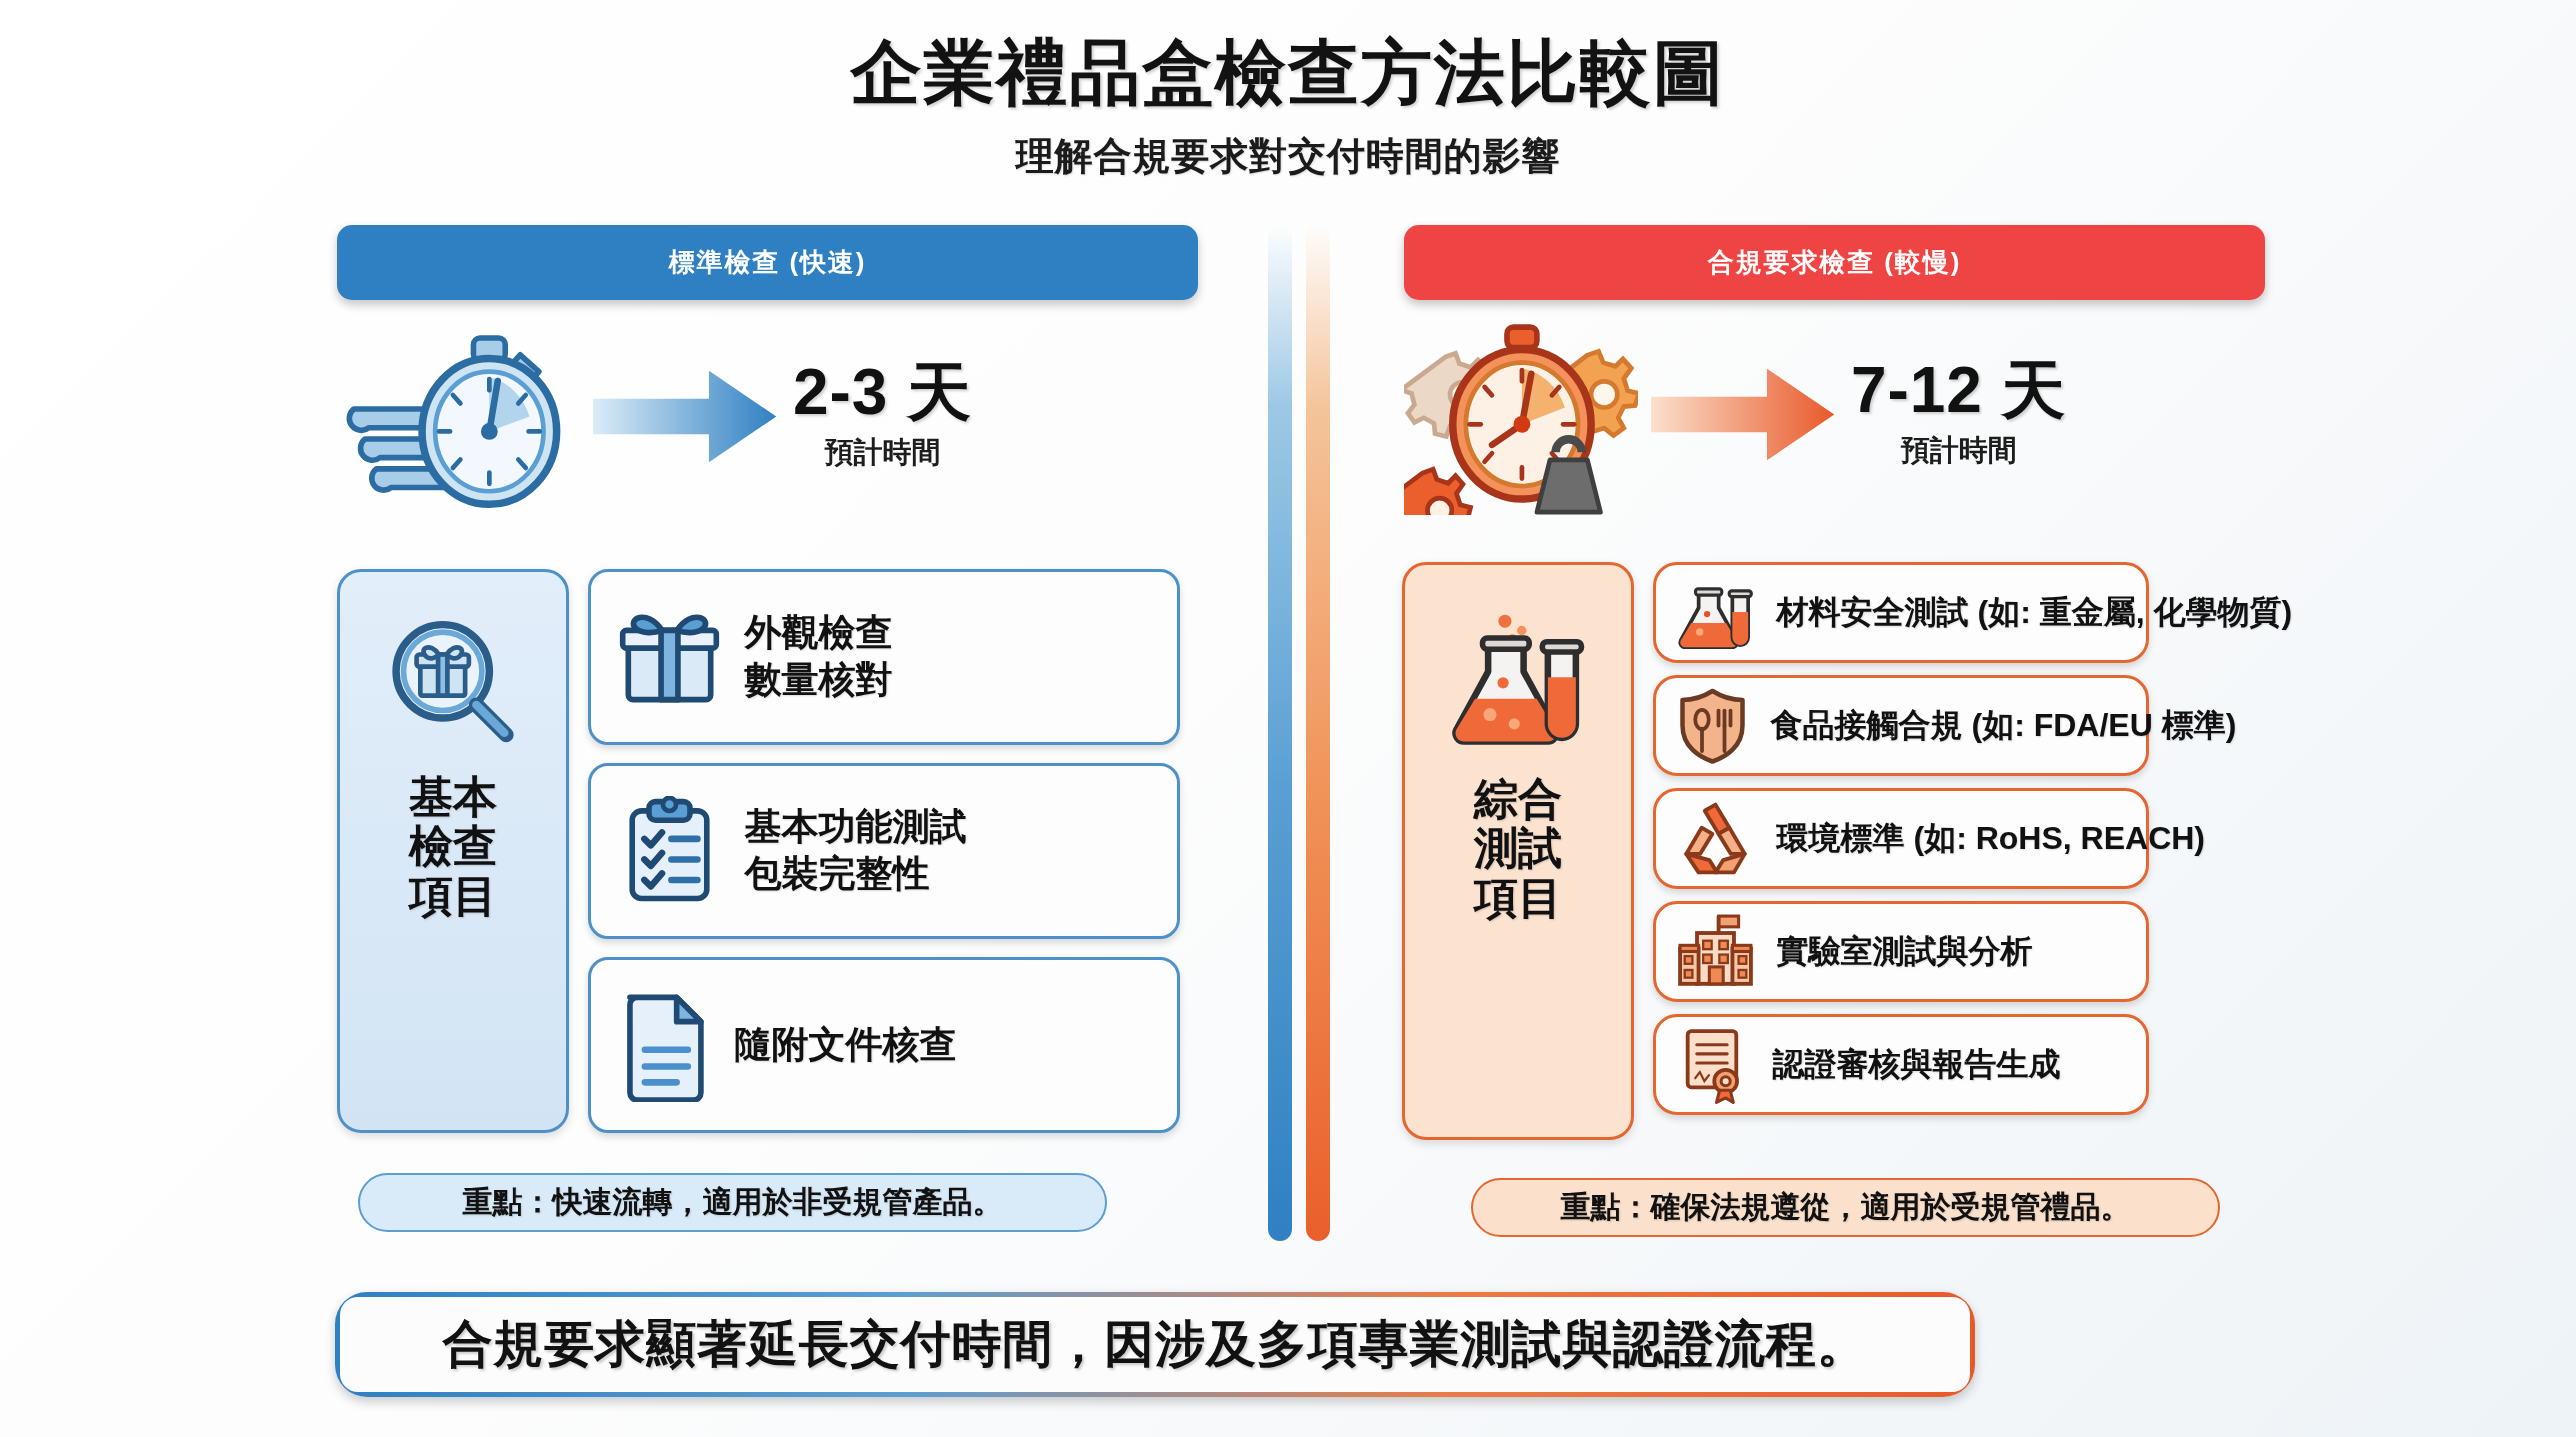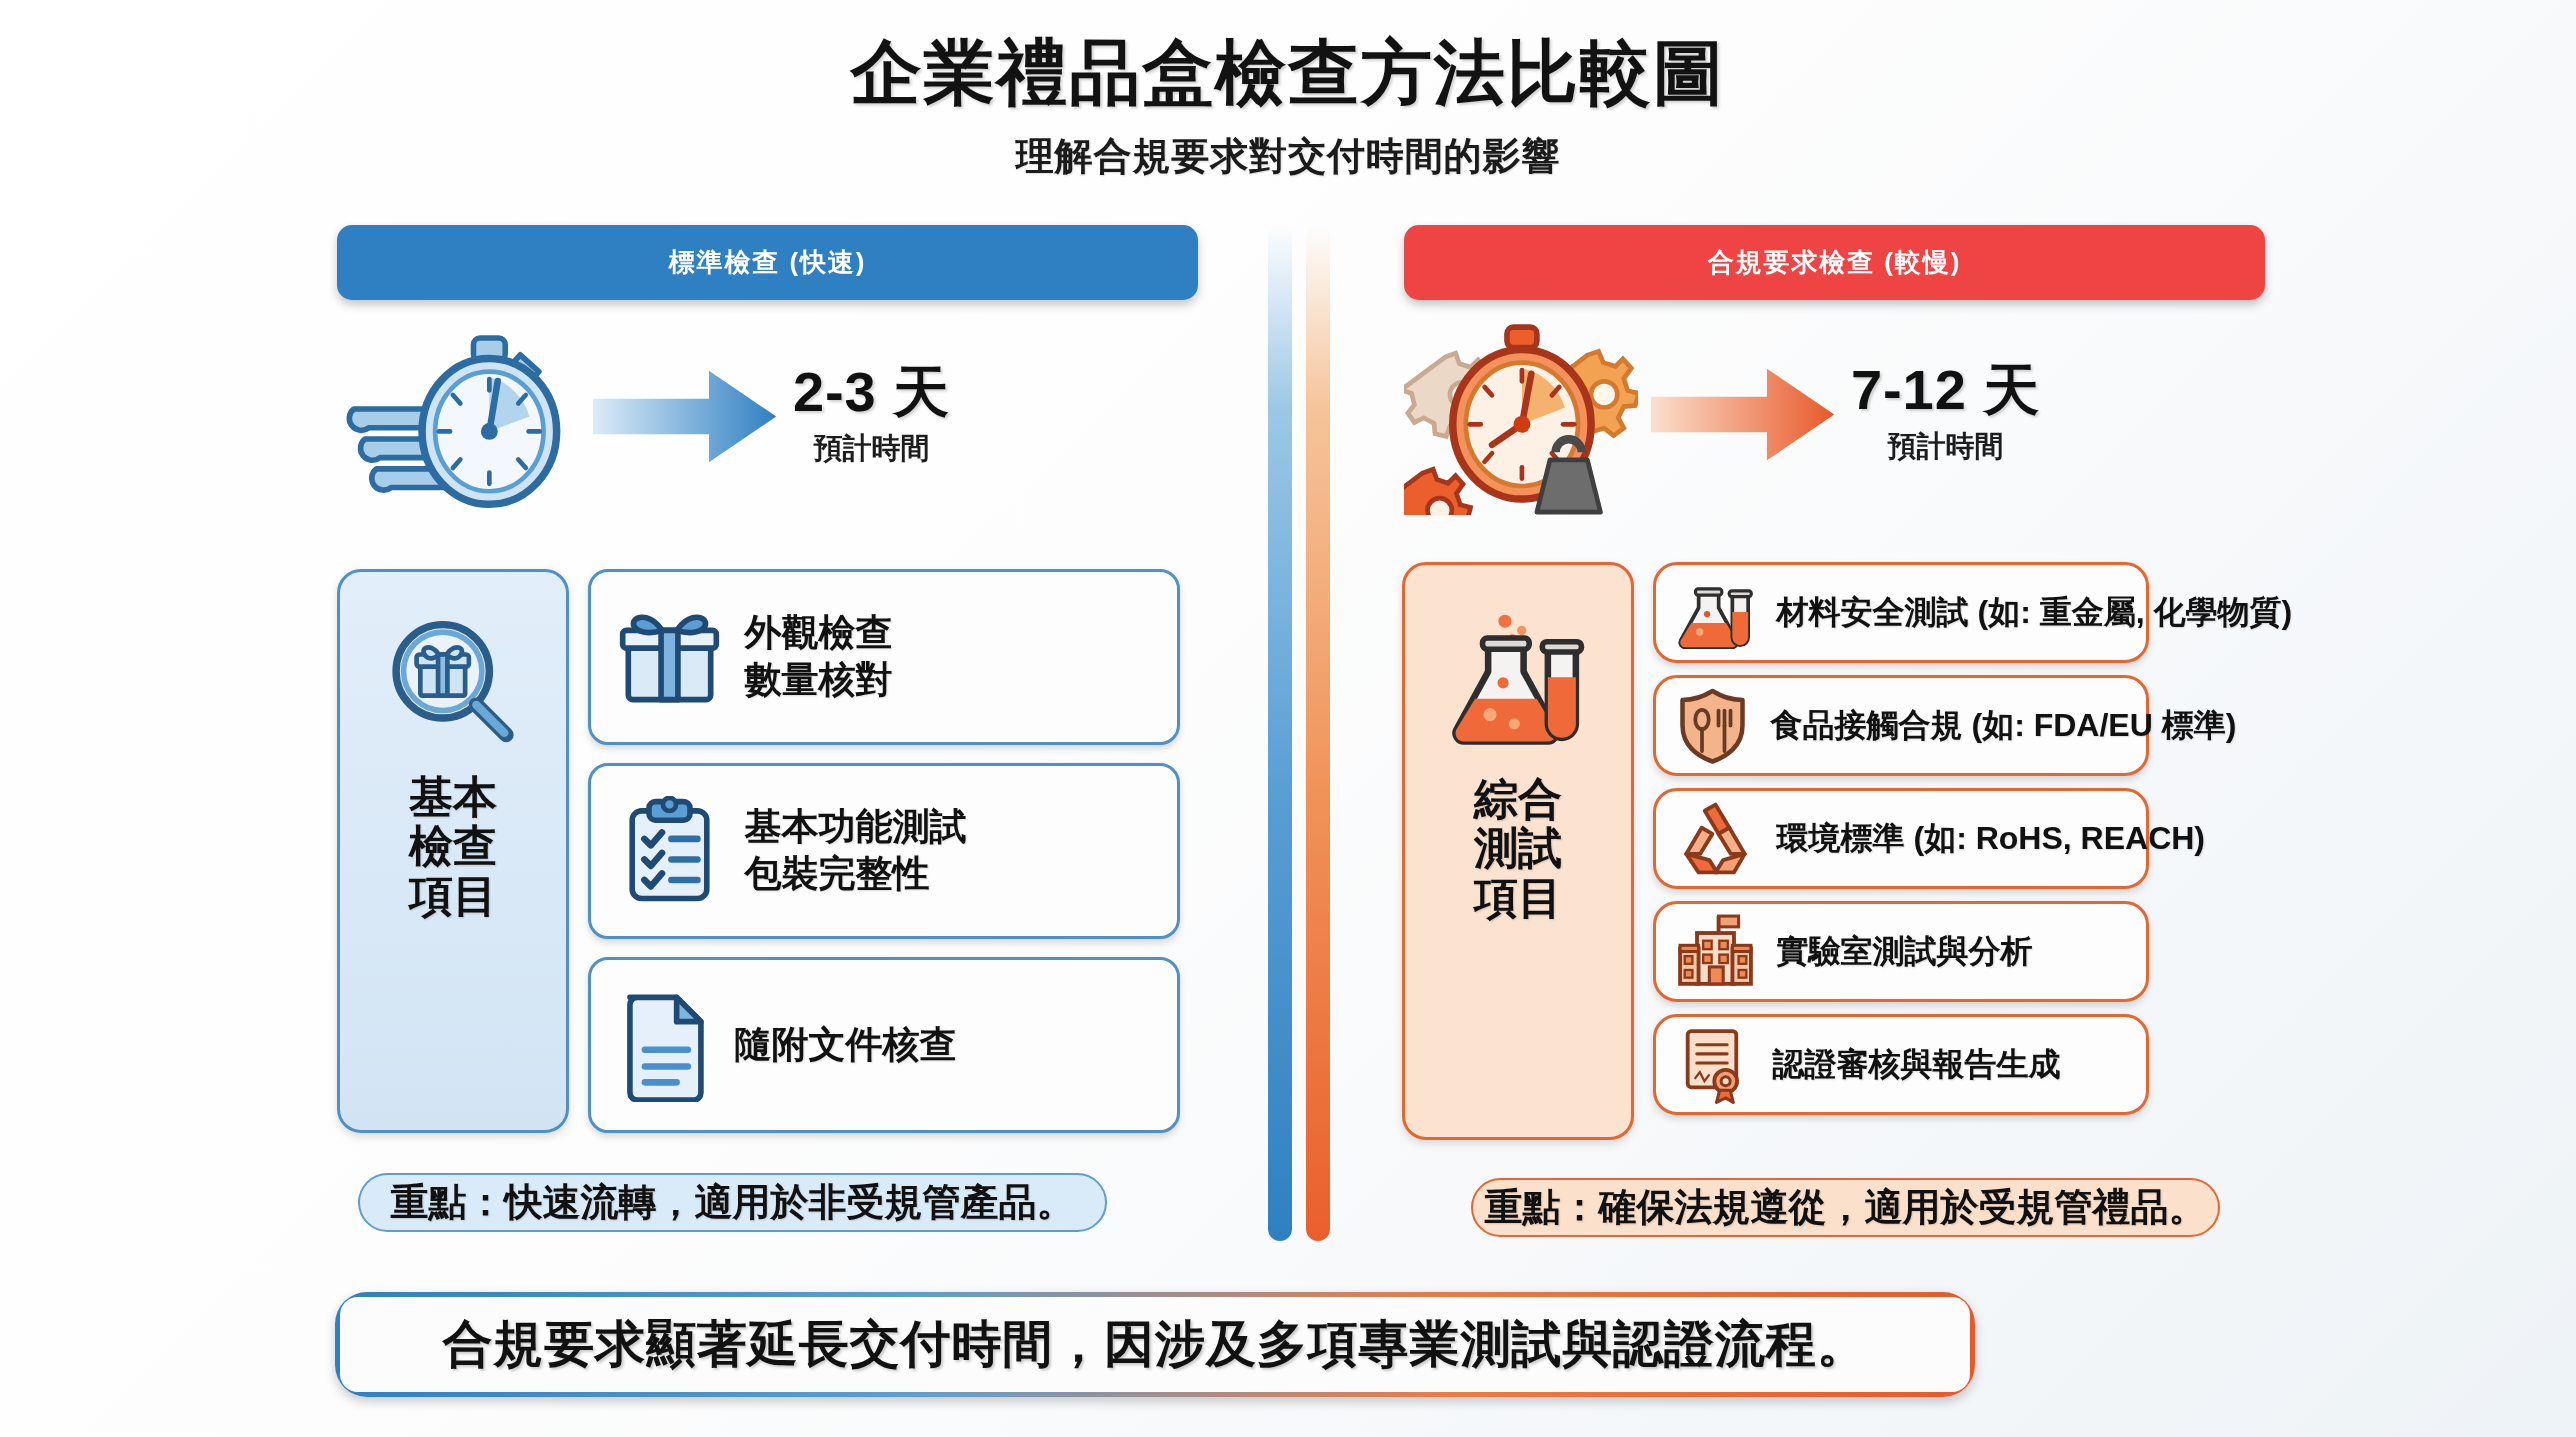--- a/index.html
+++ b/index.html
@@ -38,21 +38,21 @@
     color:#fff;font-size:26px;font-weight:bold;letter-spacing:1.9px;
     box-shadow:0 4.7px 9.4px rgba(0,0,0,.22);
   }
   .banner-blue{background:#2f80c2;width:861px;}
   .banner-orange{background:#ef4444;width:861px;margin-left:0;}
 
   
   .eta{position:absolute;display:flex;align-items:center;gap:13px;}
   .eta-left{left:337px;top:323px;}
   .eta-right{left:1404px;top:314px;}
-  .eta-num{font-size:56px;font-weight:bold;color:#111;letter-spacing:0.9px;line-height:1;
+  .eta-num{font-size:64px;font-weight:bold;color:#111;letter-spacing:0.9px;line-height:1;
            text-shadow:1.9px 1.9px 2.8px rgba(0,0,0,.18);}
   .eta-sub{font-size:29px;font-weight:bold;color:#1d1d1d;text-align:center;margin-top:9.4px;}
   .eta-textblock{display:flex;flex-direction:column;align-items:center;}
 
   
   .items-wrap{position:absolute;display:flex;gap:19px;}
   .items-left{left:337px;top:569px;}
   .items-right{left:1402px;top:562px;}
 
   .sidecard{
@@ -78,21 +78,21 @@
   .card-blue{width:592px;height:176px;border:3.7px solid #4e91c9;border-radius:20px;padding:0 24px;}
   .card-orange{width:496px;height:101px;border:3.7px solid #e5662f;border-radius:24px;padding:0 19px;}
 
   .card-text{font-size:37px;font-weight:bold;color:#111;line-height:1.26;
              text-shadow:0.9px 0.9px 1.9px rgba(0,0,0,.14);}
   .card-text-sm{font-size:32px;font-weight:bold;color:#111;line-height:1.2;white-space:nowrap;
                 text-shadow:0.9px 0.9px 1.9px rgba(0,0,0,.14);}
 
   
   .keynote{position:absolute;display:flex;align-items:center;justify-content:center;
-           font-size:38px;font-weight:bold;color:#111;box-sizing:border-box;
+           font-size:30px;font-weight:bold;color:#111;box-sizing:border-box;
            text-shadow:0.9px 0.9px 1.9px rgba(0,0,0,.14);}
   .keynote-blue{left:358px;top:1173px;width:749px;height:59px;border:2.8px solid #5a9ed4;
                 border-radius:30px;background:#d9ebf9;}
   .keynote-orange{left:1471px;top:1178px;width:749px;height:59px;border:2.8px solid #e5662f;
                   border-radius:30px;background:#fbe0cb;}
 
   
   .conclusion{
     position:absolute;left:335px;top:1292px;width:1640px;height:105px;
     border-radius:32px;padding:4.7px;box-sizing:border-box;

